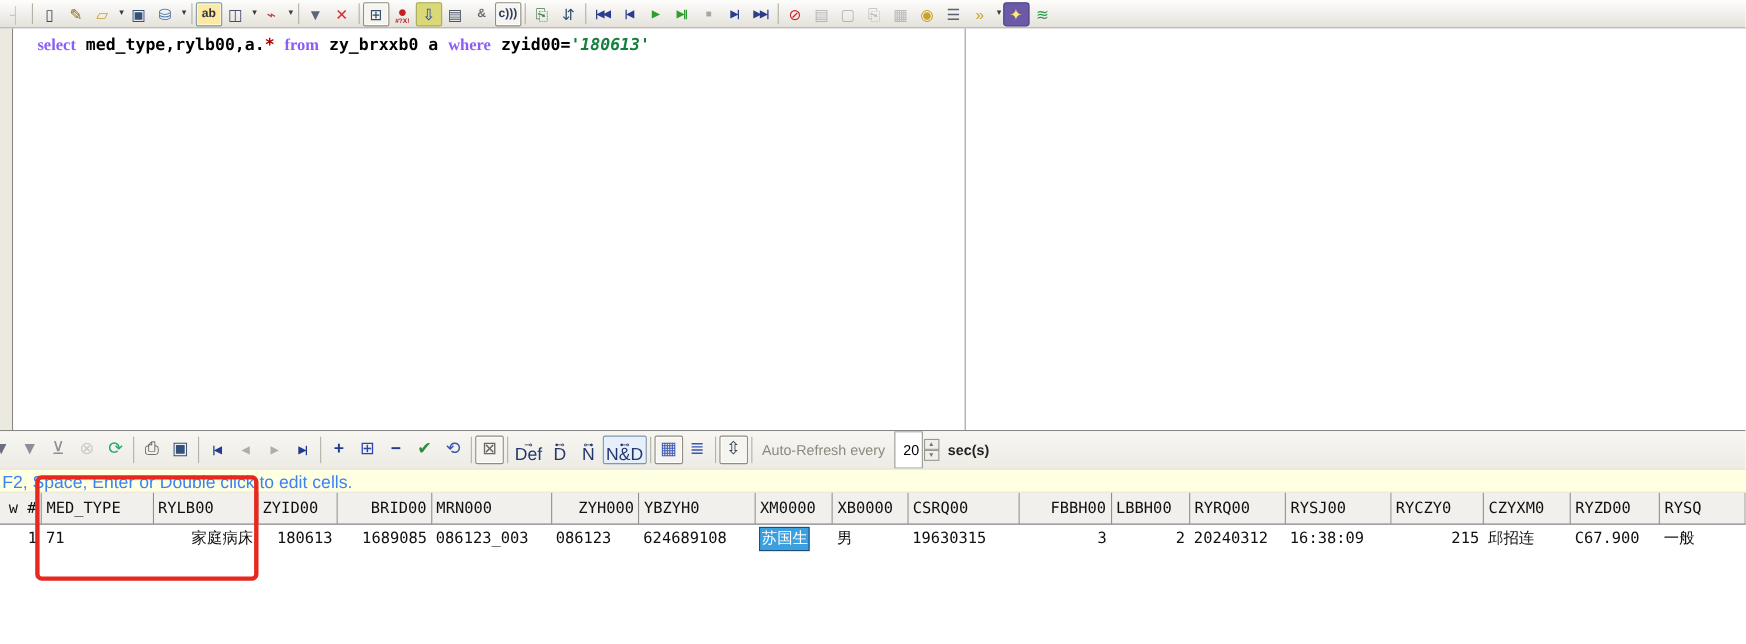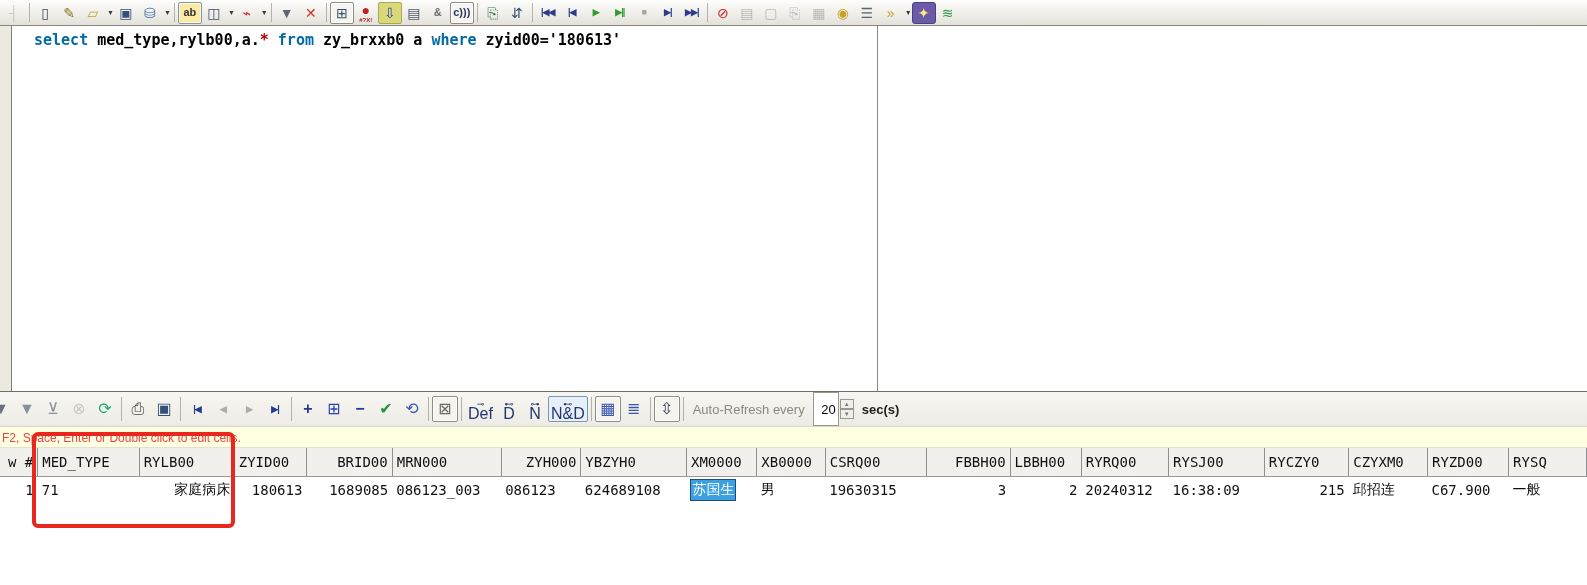--- a/index.html
+++ b/index.html
@@ -42,24 +42,24 @@
 
   
   .editor-row { display:flex; height:366px; border-bottom:1px solid #6f6d66; background:#fff; }
   .editor-gutter { width:12px; background:#ece9e1; border-right:1px solid #7f7d76; }
   .editor-pane {
     width:866px; border-right:1px solid #8a8a84; background:#fff;
     padding:5px 4px 0 22px; font-family:"DejaVu Sans Mono", monospace;
     font-size:15px; font-weight:bold; white-space:pre;
   }
   .editor-secondary { flex:1; background:#fff; }
-  .sql-keyword { color:#0369a1; }
+  .sql-keyword { color:#8b5cf6;font-family:Liberation Serif, serif; }
   .sql-plain { color:#000000; }
   .sql-operator { color:#b00000; }
-  .sql-string { color:#000000; }
+  .sql-string { color:#15803d;font-style:italic; }
 
   
   .grid-toolbar {
     height:35px; display:flex; align-items:center; padding:2px 0 2px 0;
     background:linear-gradient(#f7f6f2,#edebe4); border-bottom:1px solid #d8d5ca;
     overflow:hidden;
   }
   .grid-toolbar .tb-btn { min-width:26px; height:26px; font-size:16px; }
   .grid-toolbar .tb-sep { height:24px; }
   .gt-label { font-size:13px; padding:0 6px; white-space:nowrap; }
@@ -70,21 +70,21 @@
   }
   .spin-btns { display:flex; flex-direction:column; margin-left:1px; }
   .spin-btns span {
     width:14px; height:10px; font-size:6px; display:flex; align-items:center; justify-content:center;
     border:1px solid #9a988f; background:#f1efe9; color:#777;
   }
 
   
   .hint-bar {
     height:21px; background:#ffffe1; border-bottom:1px solid #e3e0d2;
-    font-size:12px; color:#ef4444; padding:4px 0 0 2px;
+    font-size:16px; color:#3b82f6; padding:4px 0 0 2px;
   }
 
   
   .grid-wrap { background:#fff; }
   table.grid { border-collapse:collapse; table-layout:fixed; font-family:"DejaVu Sans Mono", monospace; font-size:14px; }
   table.grid th {
     height:28px; background:#f1f0ed; border-right:1px solid #8f8f8f; border-bottom:1px solid #9a9a9a;
     font-weight:normal; padding:0 4px; white-space:nowrap; overflow:hidden; text-align:left; color:#111;
   }
   table.grid td {

